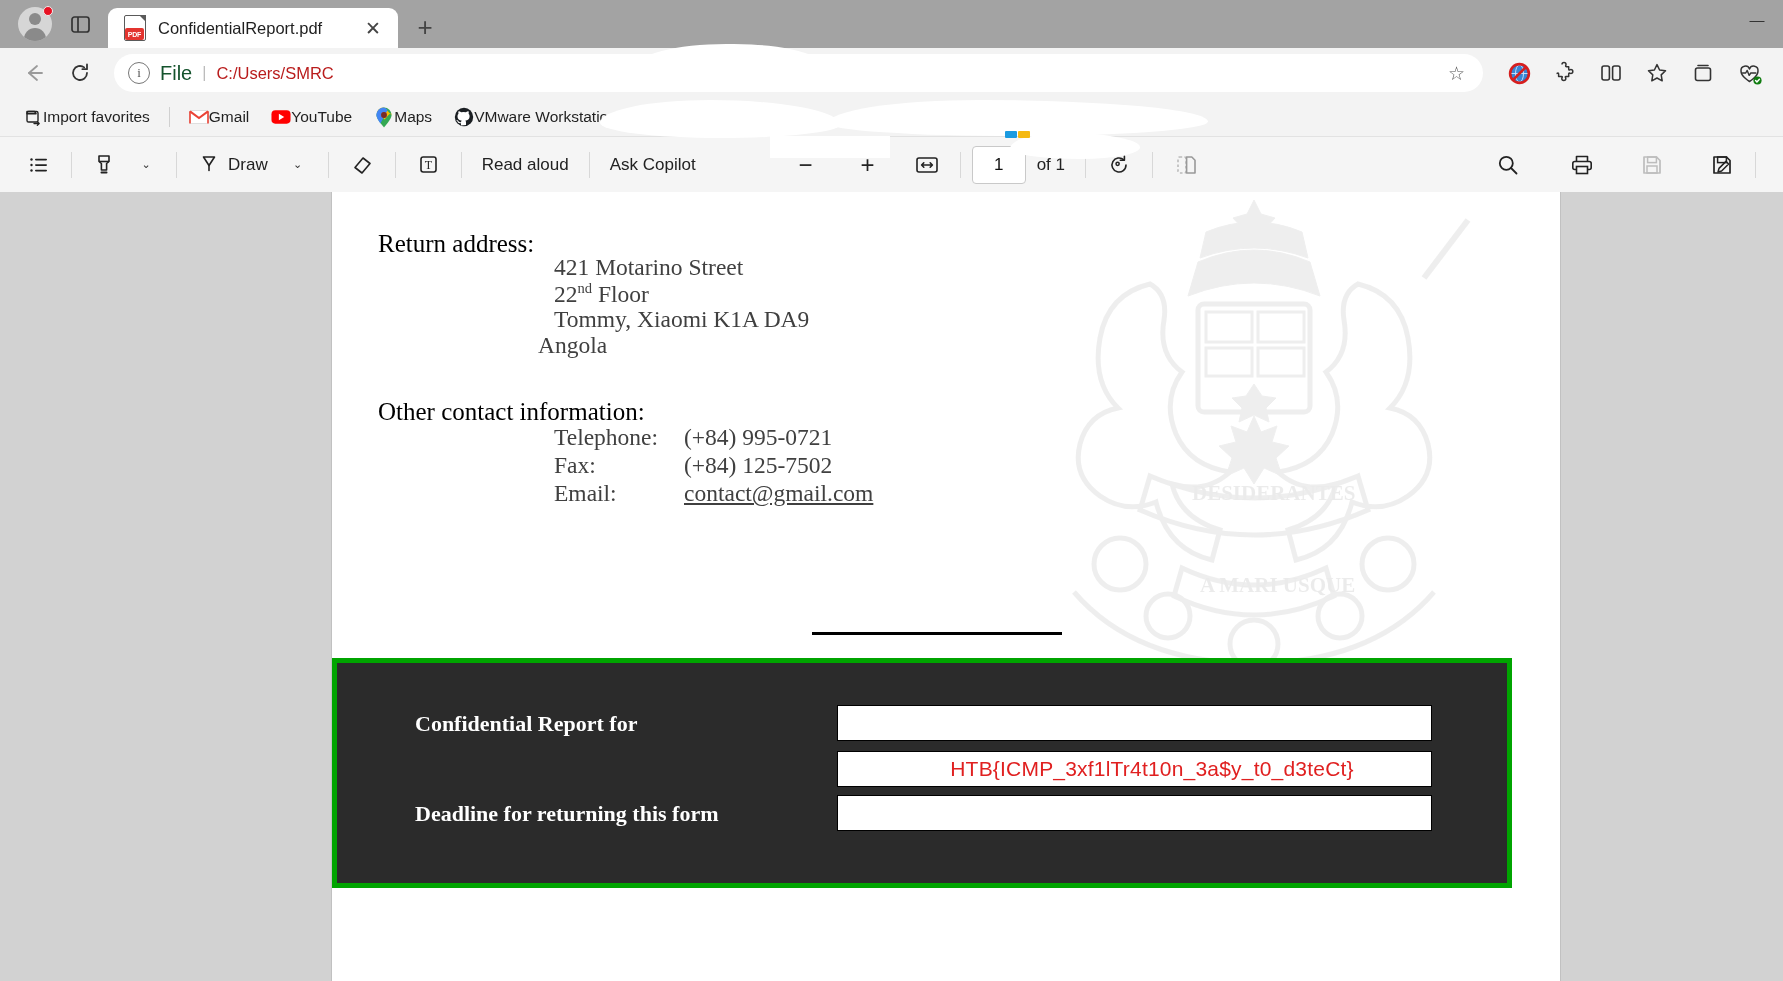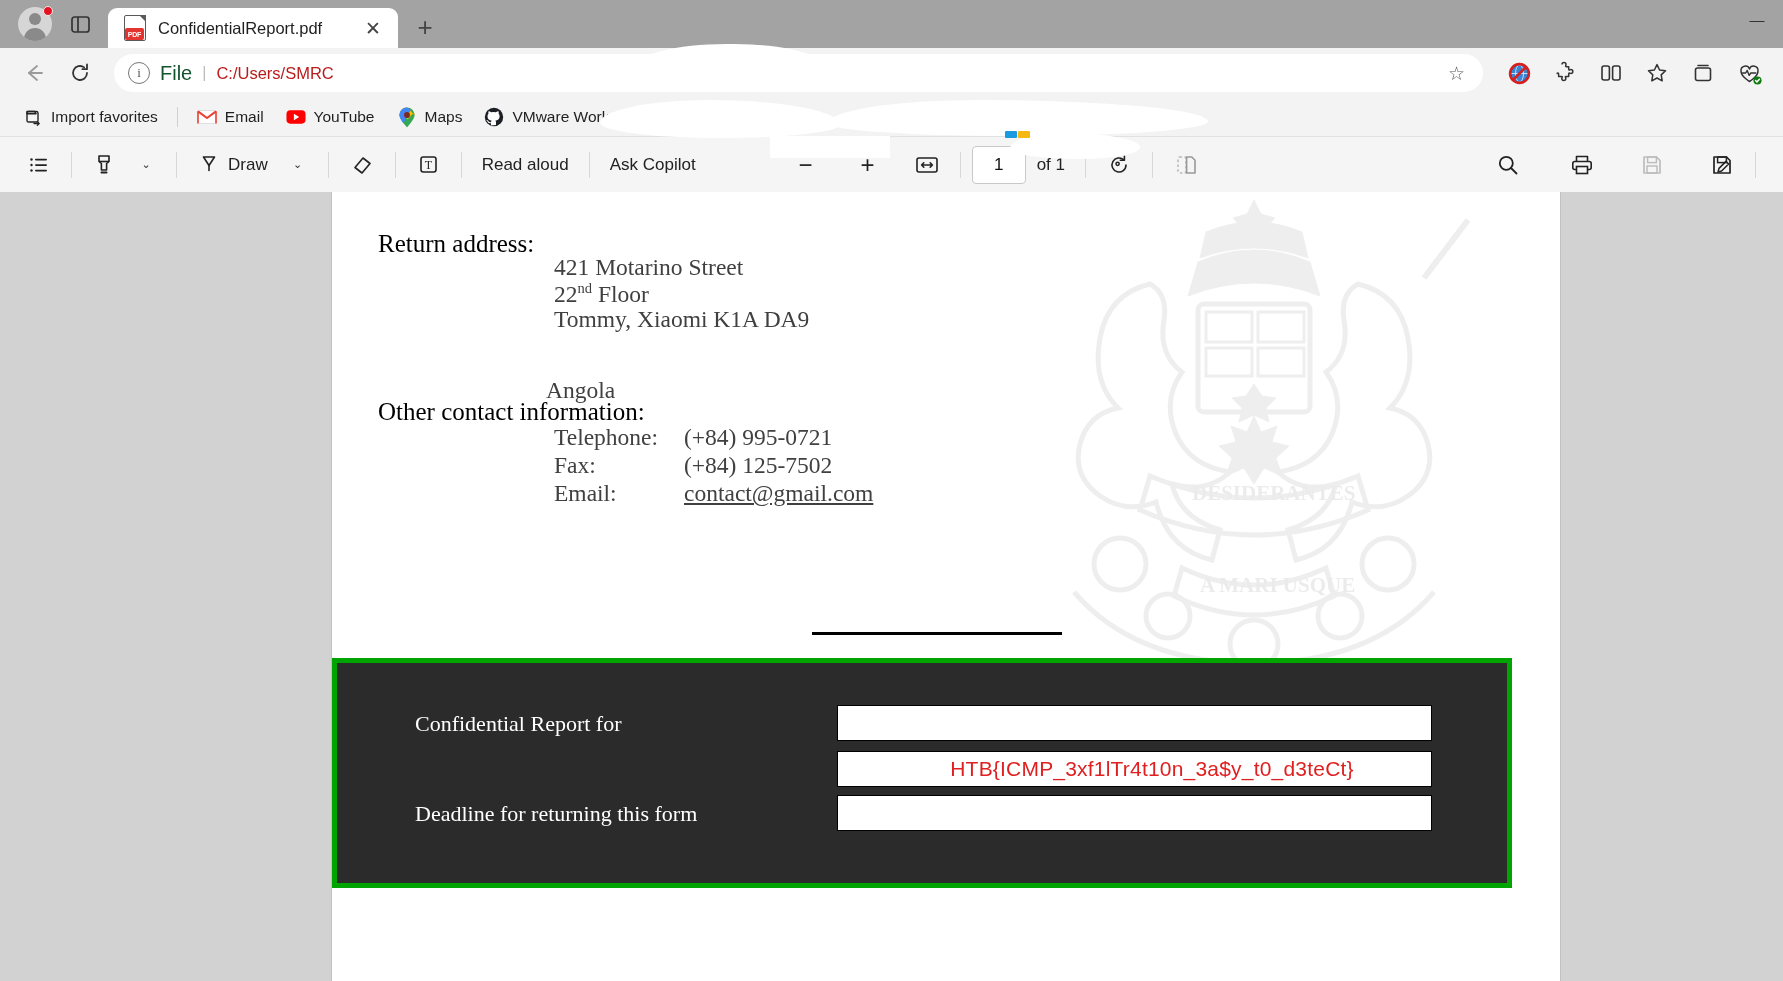--- a/index.html
+++ b/index.html
@@ -149,21 +149,21 @@
   }
 
   
   .bookmarks {
     position: absolute; left: 0; top: 98px;
     width: 1783px; height: 38px;
     background: #f3f3f3;
     display: flex; align-items: center; padding-left: 14px; gap: 4px;
   }
   .bm {
-    display: flex; align-items: center; gap: 8px;
+    display: flex; align-items: center; 
     padding: 4px 9px; border-radius: 5px;
     font-size: 15.5px; color: #1f1f1f; white-space: nowrap;
   }
   .bm-ico { width: 20px; height: 20px; flex: 0 0 auto;
     display: flex; align-items: center; justify-content: center; }
   .bm-div { width: 1px; height: 20px; background: #d0d0d0; margin: 0 6px; }
 
   
   .pdfbar {
     position: absolute; left: 0; top: 136px;
@@ -230,21 +230,21 @@
 
   
   .formbox {
     position: absolute; left: 0px; top: 466px;
     width: 1180px; height: 230px;
     background: #2b2b2b;
     border: 5px solid #00a400;
   }
   .form-label {
     position: absolute;
-    color: #ffffff; font-weight: normal;
+    color: #ffffff; font-weight: bold;
     font-family: "Liberation Serif", serif;
     font-size: 22px; white-space: nowrap;
   }
   .form-field {
     position: absolute;
     background: #ffffff; border: 1px solid #000;
     height: 36px; left: 500px; width: 595px;
     display: flex; align-items: center; justify-content: center;
   }
   .flagtext {
@@ -375,21 +375,21 @@
     </div>
     <div class="bm-div"></div>
     <div class="bm">
       <span class="bm-ico">
         <svg width="20" height="16" viewBox="0 0 20 16">
           <rect x="0.7" y="1.5" width="18.6" height="13" rx="1.5" fill="#fff" stroke="#d8d8d8" stroke-width="0.8"></rect>
           <path d="M1 2.4l9 6.6 9-6.6" fill="none" stroke="#ea4335" stroke-width="2.1"></path>
           <path d="M1 2.2v12.2M19 2.2v12.2" stroke="#ea4335" stroke-width="1.6"></path>
         </svg>
       </span>
-      <span>Email</span>
+      <span>Gmail</span>
     </div>
     <div class="bm">
       <span class="bm-ico">
         <svg width="21" height="16" viewBox="0 0 21 16">
           <rect x="0.5" y="1" width="20" height="14" rx="4" fill="#ff0000"></rect>
           <path d="M8.3 4.6l5.6 3.4-5.6 3.4z" fill="#fff"></path>
         </svg>
       </span>
       <span>YouTube</span>
     </div>
@@ -585,21 +585,21 @@
 
         <div class="blk-val" style="left:222px; top:62px;">421 Motarino Street</div>
 
         <div class="blk-val" style="left:222px; top:88px;">
           <span>22</span><sup>nd</sup>
           <span>Floor</span>
         </div>
 
         <div class="blk-val" style="left:222px; top:114px;">Tommy, Xiaomi  K1A DA9</div>
 
-        <div class="blk-val" style="left:214px; top:140px;margin-top:45px;">Angola</div>
+        <div class="blk-val" style="left:206px; top:140px;">Angola</div>
 
         <div class="blk-label" style="left:46px; top:206px;">Other contact information:</div>
 
         <div class="blk-val" style="left:222px; top:232px;">Telephone:</div>
         <div class="blk-val" style="left:352px; top:232px;">(+84) 995-0721</div>
 
         <div class="blk-val" style="left:222px; top:260px;">Fax:</div>
         <div class="blk-val" style="left:352px; top:260px;">(+84) 125-7502</div>
 
         <div class="blk-val" style="left:222px; top:288px;">Email:</div>

